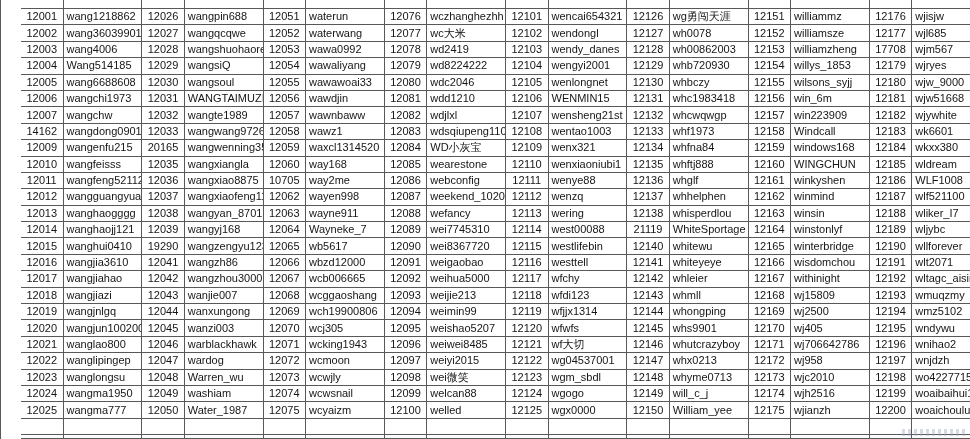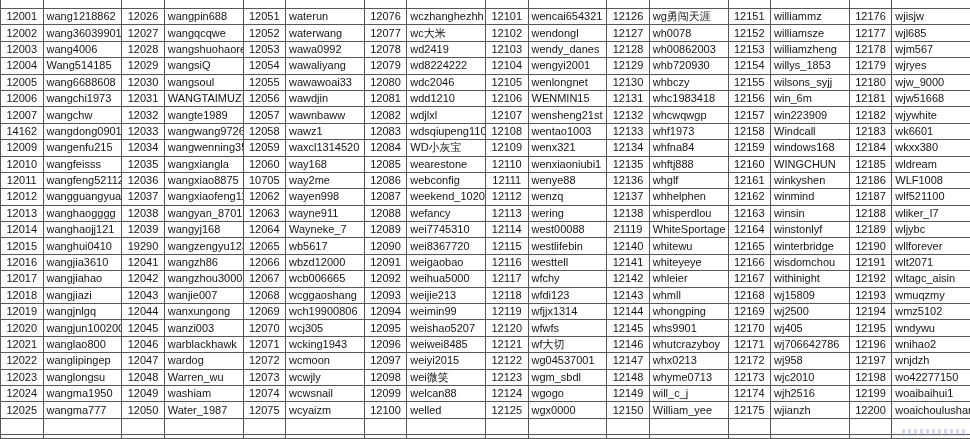--- a/index.html
+++ b/index.html
@@ -11,20 +11,21 @@
     border-left:1px solid #585858;
     font-family:"Liberation Sans","DejaVu Sans",sans-serif;
     font-size:11px;
     color:#151515;
     box-sizing:border-box;
   }
   #grid{
     display:grid;
     grid-template-columns:repeat(8, 42.5px 78.75px);
     grid-template-rows:9px repeat(25, 16.4px) 16px 4px;
+    margin-left:20px;
   }
   .cell{
     box-sizing:border-box;
     border-right:1px solid #585858;
     border-bottom:1px solid #585858;
     display:flex;
     align-items:center;
     overflow:hidden;
     white-space:nowrap;
     line-height:1;
@@ -106,21 +107,21 @@
       <div class="cell id">12053</div>
       <div class="cell name">wawa0992</div>
       <div class="cell id">12078</div>
       <div class="cell name">wd2419</div>
       <div class="cell id">12103</div>
       <div class="cell name">wendy_danes</div>
       <div class="cell id">12128</div>
       <div class="cell name">wh00862003</div>
       <div class="cell id">12153</div>
       <div class="cell name">williamzheng</div>
-      <div class="cell id">12178</div>
+      <div class="cell id">17708</div>
       <div class="cell name">wjm567</div>
       <div class="cell id">12004</div>
       <div class="cell name">Wang514185</div>
       <div class="cell id">12029</div>
       <div class="cell name">wangsiQ</div>
       <div class="cell id">12054</div>
       <div class="cell name">wawaliyang</div>
       <div class="cell id">12079</div>
       <div class="cell name">wd8224222</div>
       <div class="cell id">12104</div>
@@ -190,21 +191,21 @@
       <div class="cell id">12108</div>
       <div class="cell name">wentao1003</div>
       <div class="cell id">12133</div>
       <div class="cell name">whf1973</div>
       <div class="cell id">12158</div>
       <div class="cell name">Windcall</div>
       <div class="cell id">12183</div>
       <div class="cell name">wk6601</div>
       <div class="cell id">12009</div>
       <div class="cell name">wangenfu215</div>
-      <div class="cell id">12034</div>
+      <div class="cell id">20165</div>
       <div class="cell name">wangwenning353</div>
       <div class="cell id">12059</div>
       <div class="cell name">waxcl1314520</div>
       <div class="cell id">12084</div>
       <div class="cell name">WD小灰宝</div>
       <div class="cell id">12109</div>
       <div class="cell name">wenx321</div>
       <div class="cell id">12134</div>
       <div class="cell name">whfna84</div>
       <div class="cell id">12159</div>

